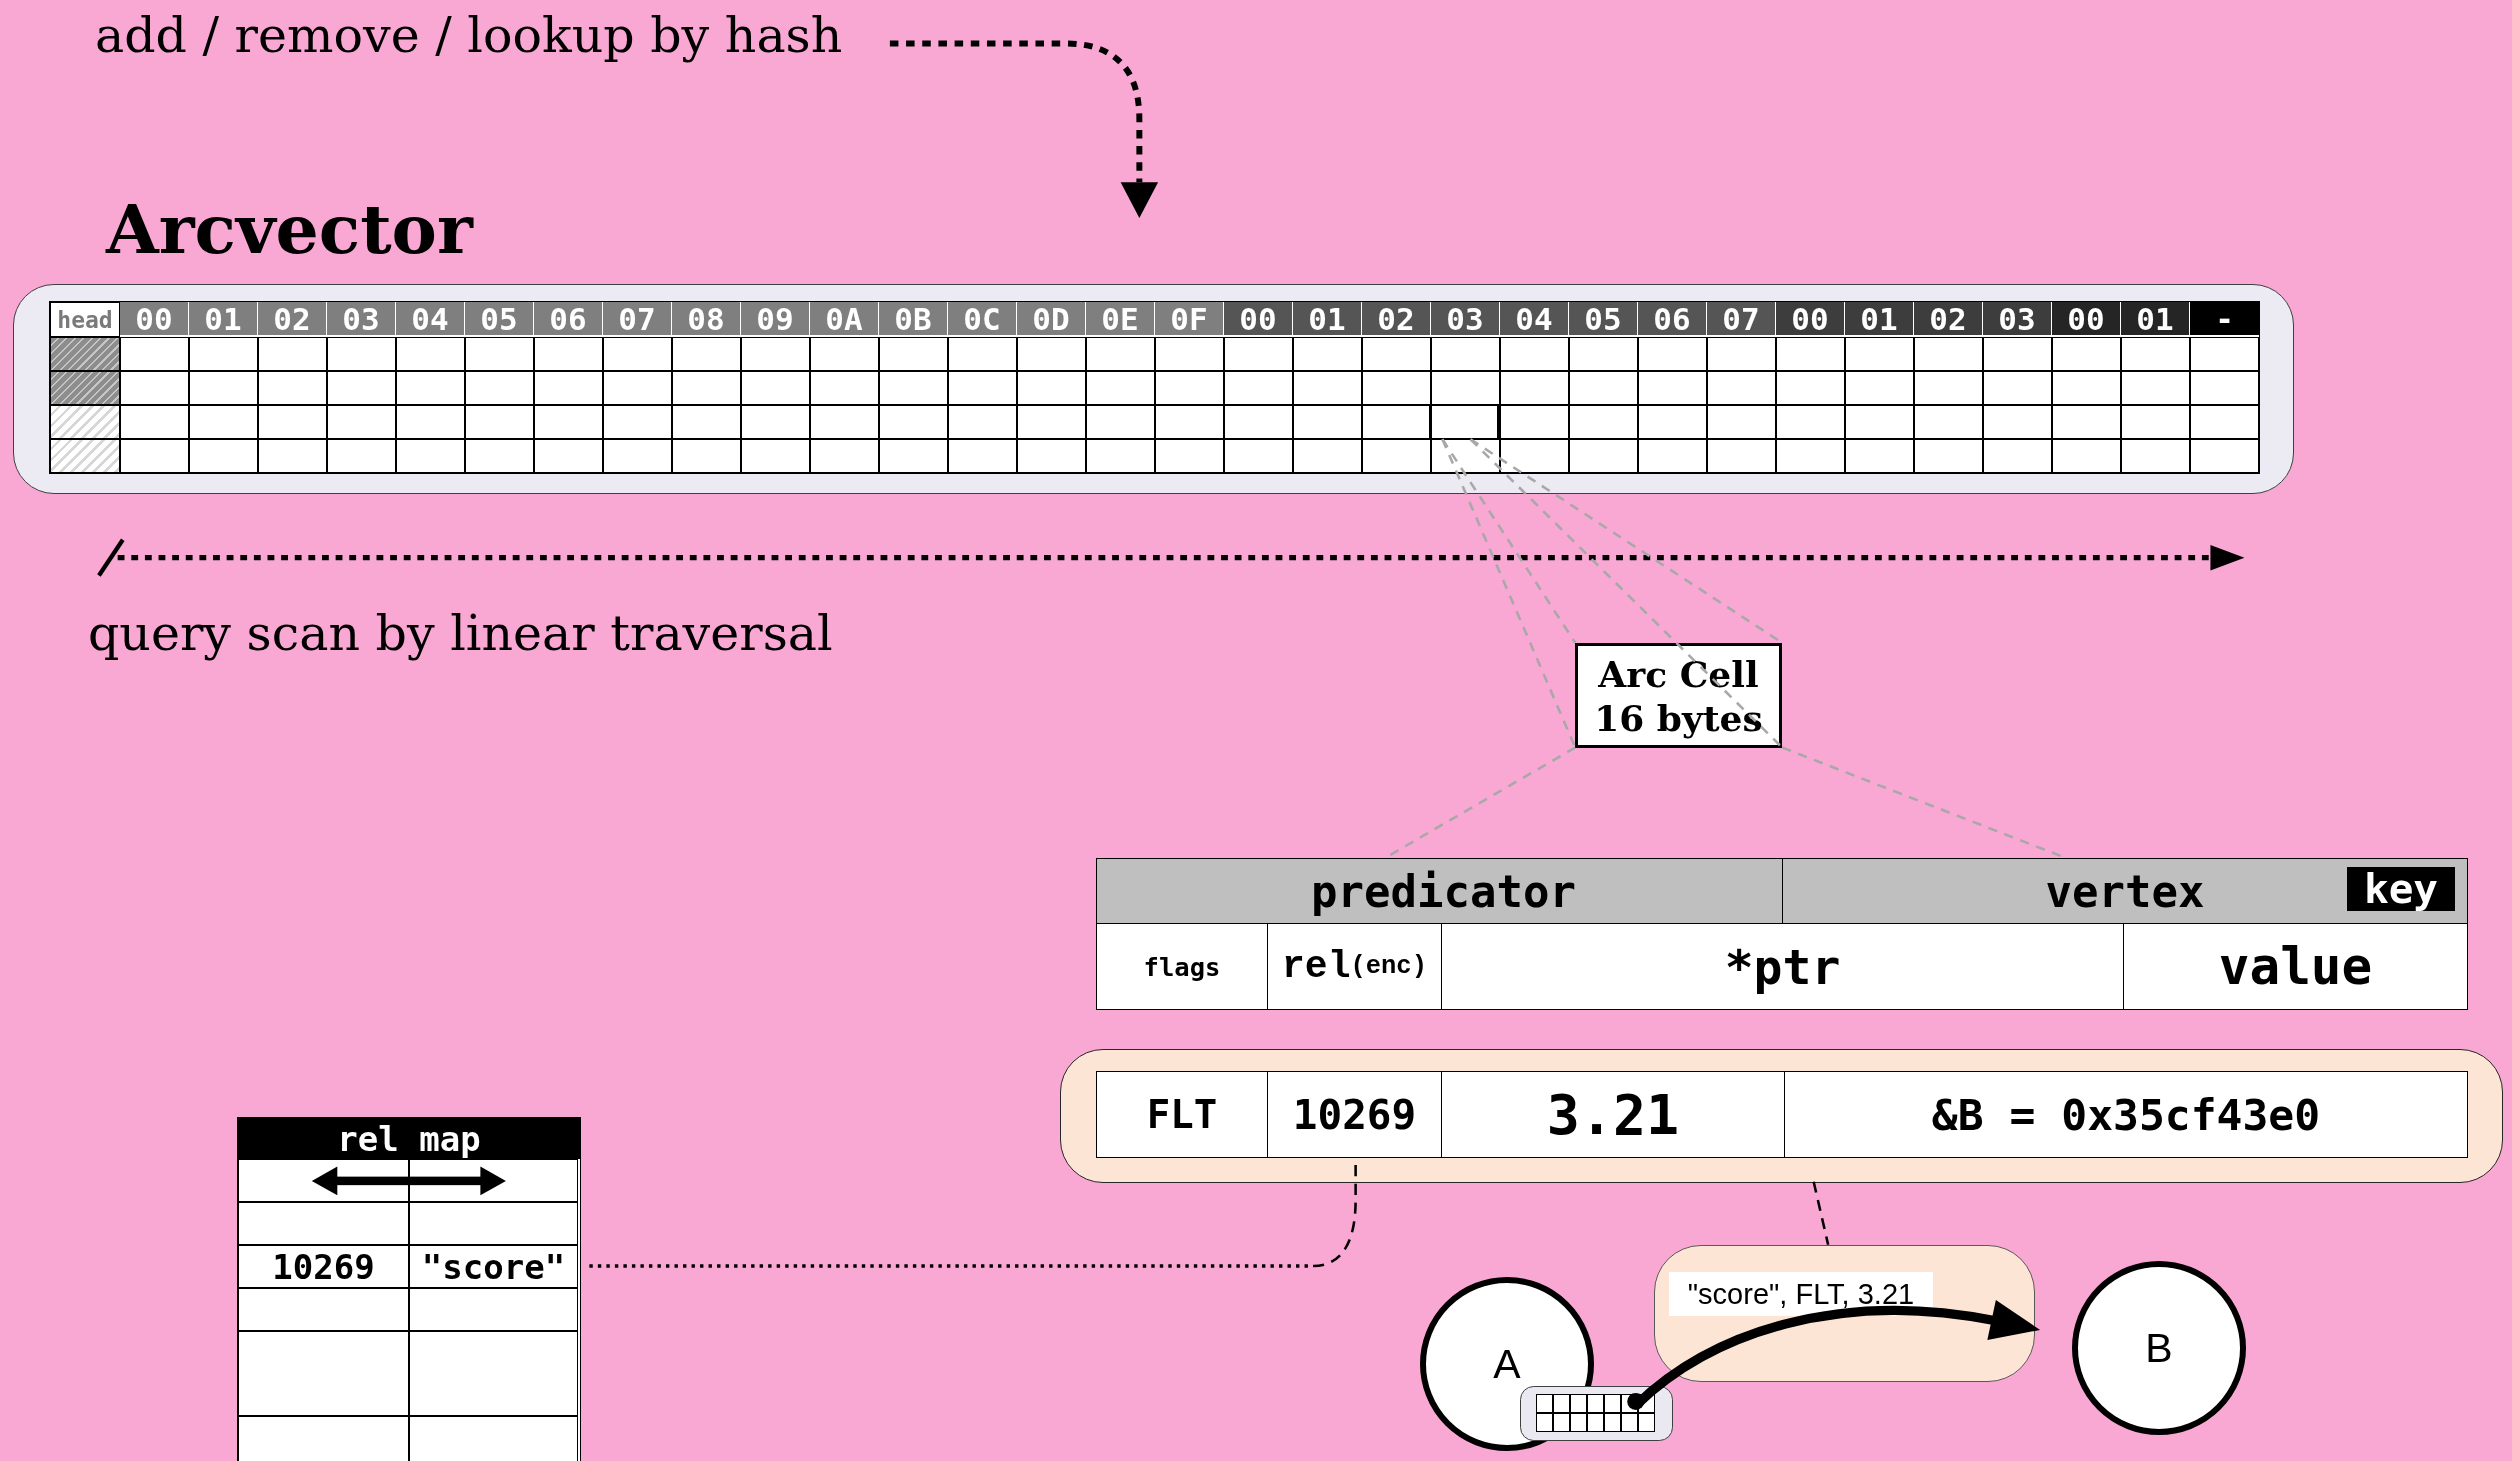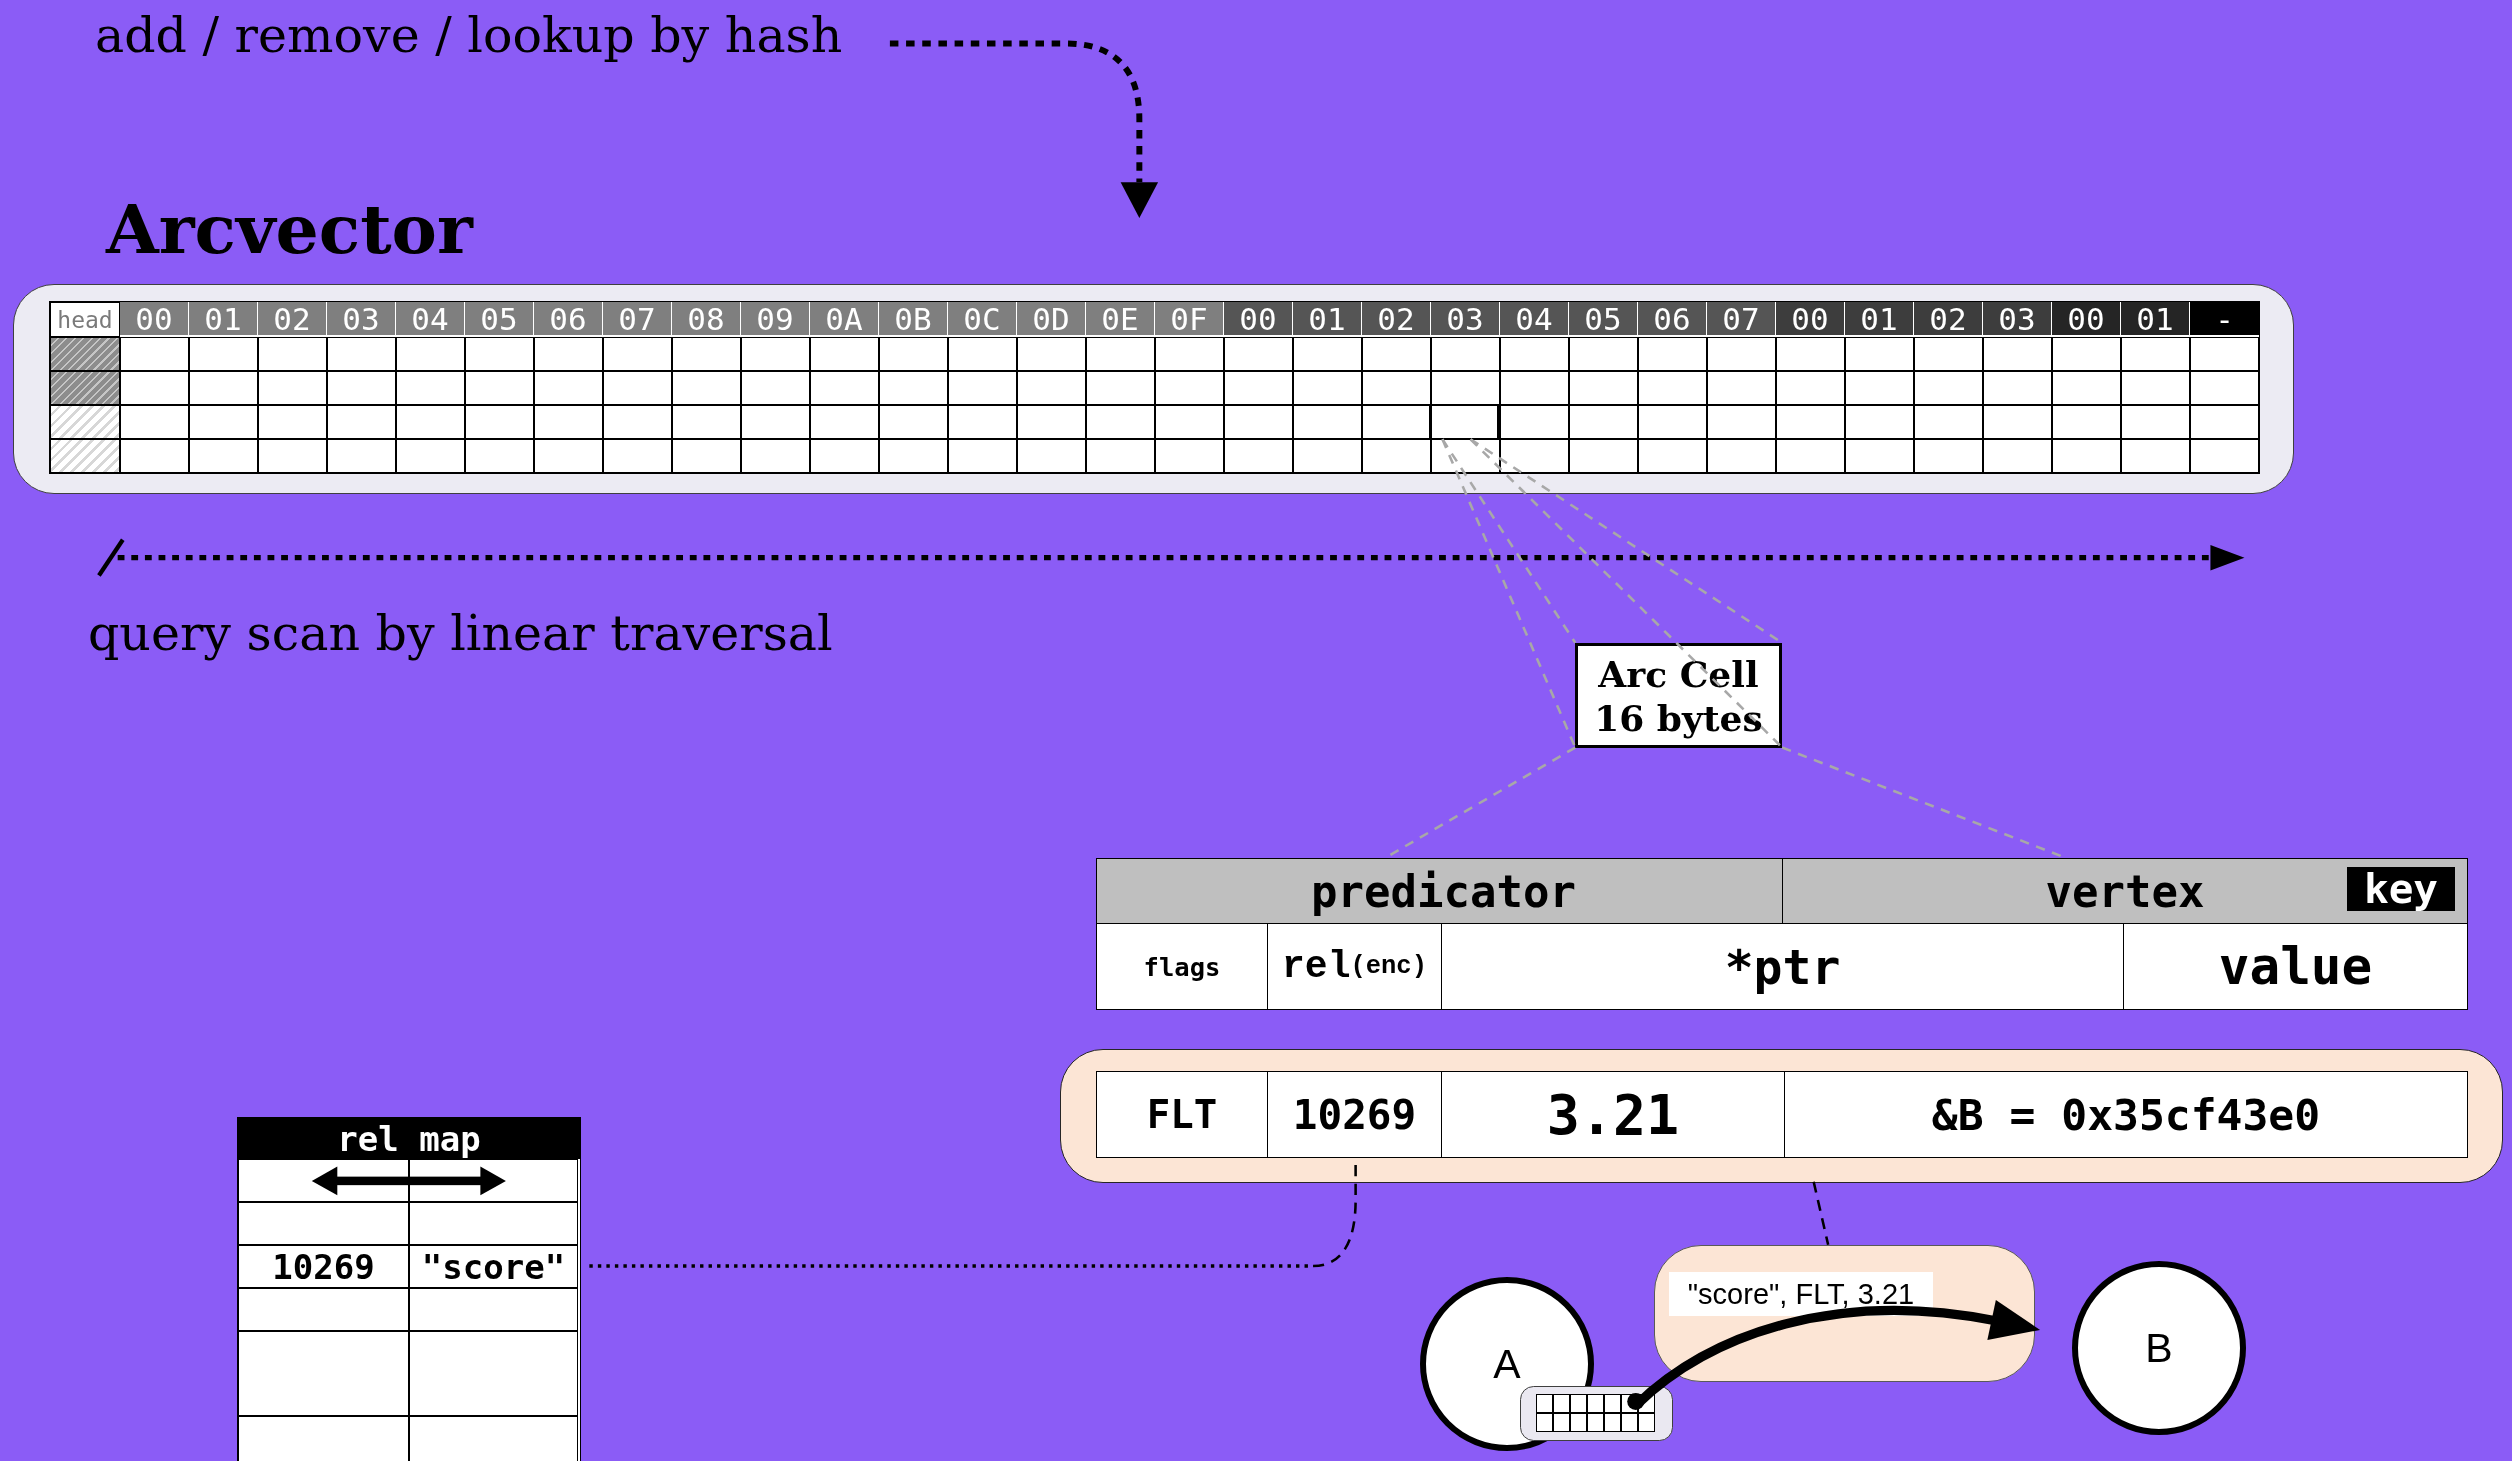--- a/index.html
+++ b/index.html
@@ -1,30 +1,30 @@
 <!DOCTYPE html>
 <html style="font-size:13.6px"><head>
 <meta charset="utf-8">
 <style>
   html,body{margin:0;padding:0;background:#fff;}
-  #canvas{position:relative;width:2512px;height:1461px;background:#8b5cf6;overflow:hidden;
+  #canvas{position:relative;width:2512px;height:1461px;background:#f9a8d4;overflow:hidden;
           font-family:"DejaVu Serif", serif;}
   .abs{position:absolute;}
 
   
   .hash-label{left:95px;top:6.8px;font-size:49px;color:#000;white-space:nowrap;}
   .title{left:106px;top:189px;font-size:68px;font-weight:bold;color:#000;white-space:nowrap;}
   .scan-label{left:88px;top:605px;font-size:49px;color:#000;white-space:nowrap;}
 
   
   .vec-wrap{left:12.8px;top:284px;width:2279px;height:208px;background:#ecebf3;
             border:1.7px solid #3f3f3f;border-radius:41px;}
   .vec-grid{left:49px;top:301px;display:grid;border:0.9px solid #000;background:#fff;}
   .h-cell{display:flex;align-items:center;justify-content:center;
-          font-family:"DejaVu Sans Mono",monospace;font-weight:normal;font-size:31px;color:#fff;
+          font-family:"DejaVu Sans Mono",monospace;font-weight:bold;font-size:31px;color:#fff;
           border-right:1.7px solid #fff;border-bottom:2.6px solid #fff;box-sizing:border-box;}
   .h-cell.last{border-right:none;}
   .head-cell{background:#fff;color:#7a7a7a;font-size:23px;border:1.7px solid #000;
              border-bottom:1.7px solid #000;}
   .d-cell{background:#fff;border:0.9px solid #000;box-sizing:border-box;}
   .hatch-dark{background:repeating-linear-gradient(135deg,#8d8d8d 0 4.3px,#c6c6c6 4.3px 6px);}
   .hatch-light{background:repeating-linear-gradient(135deg,#ffffff 0 5.1px,#d7d7d7 5.1px 7.7px);}
   .hot-cell{left:1429px;top:404px;width:70px;height:36px;border:2.6px solid #000;box-sizing:border-box;}
 
   

